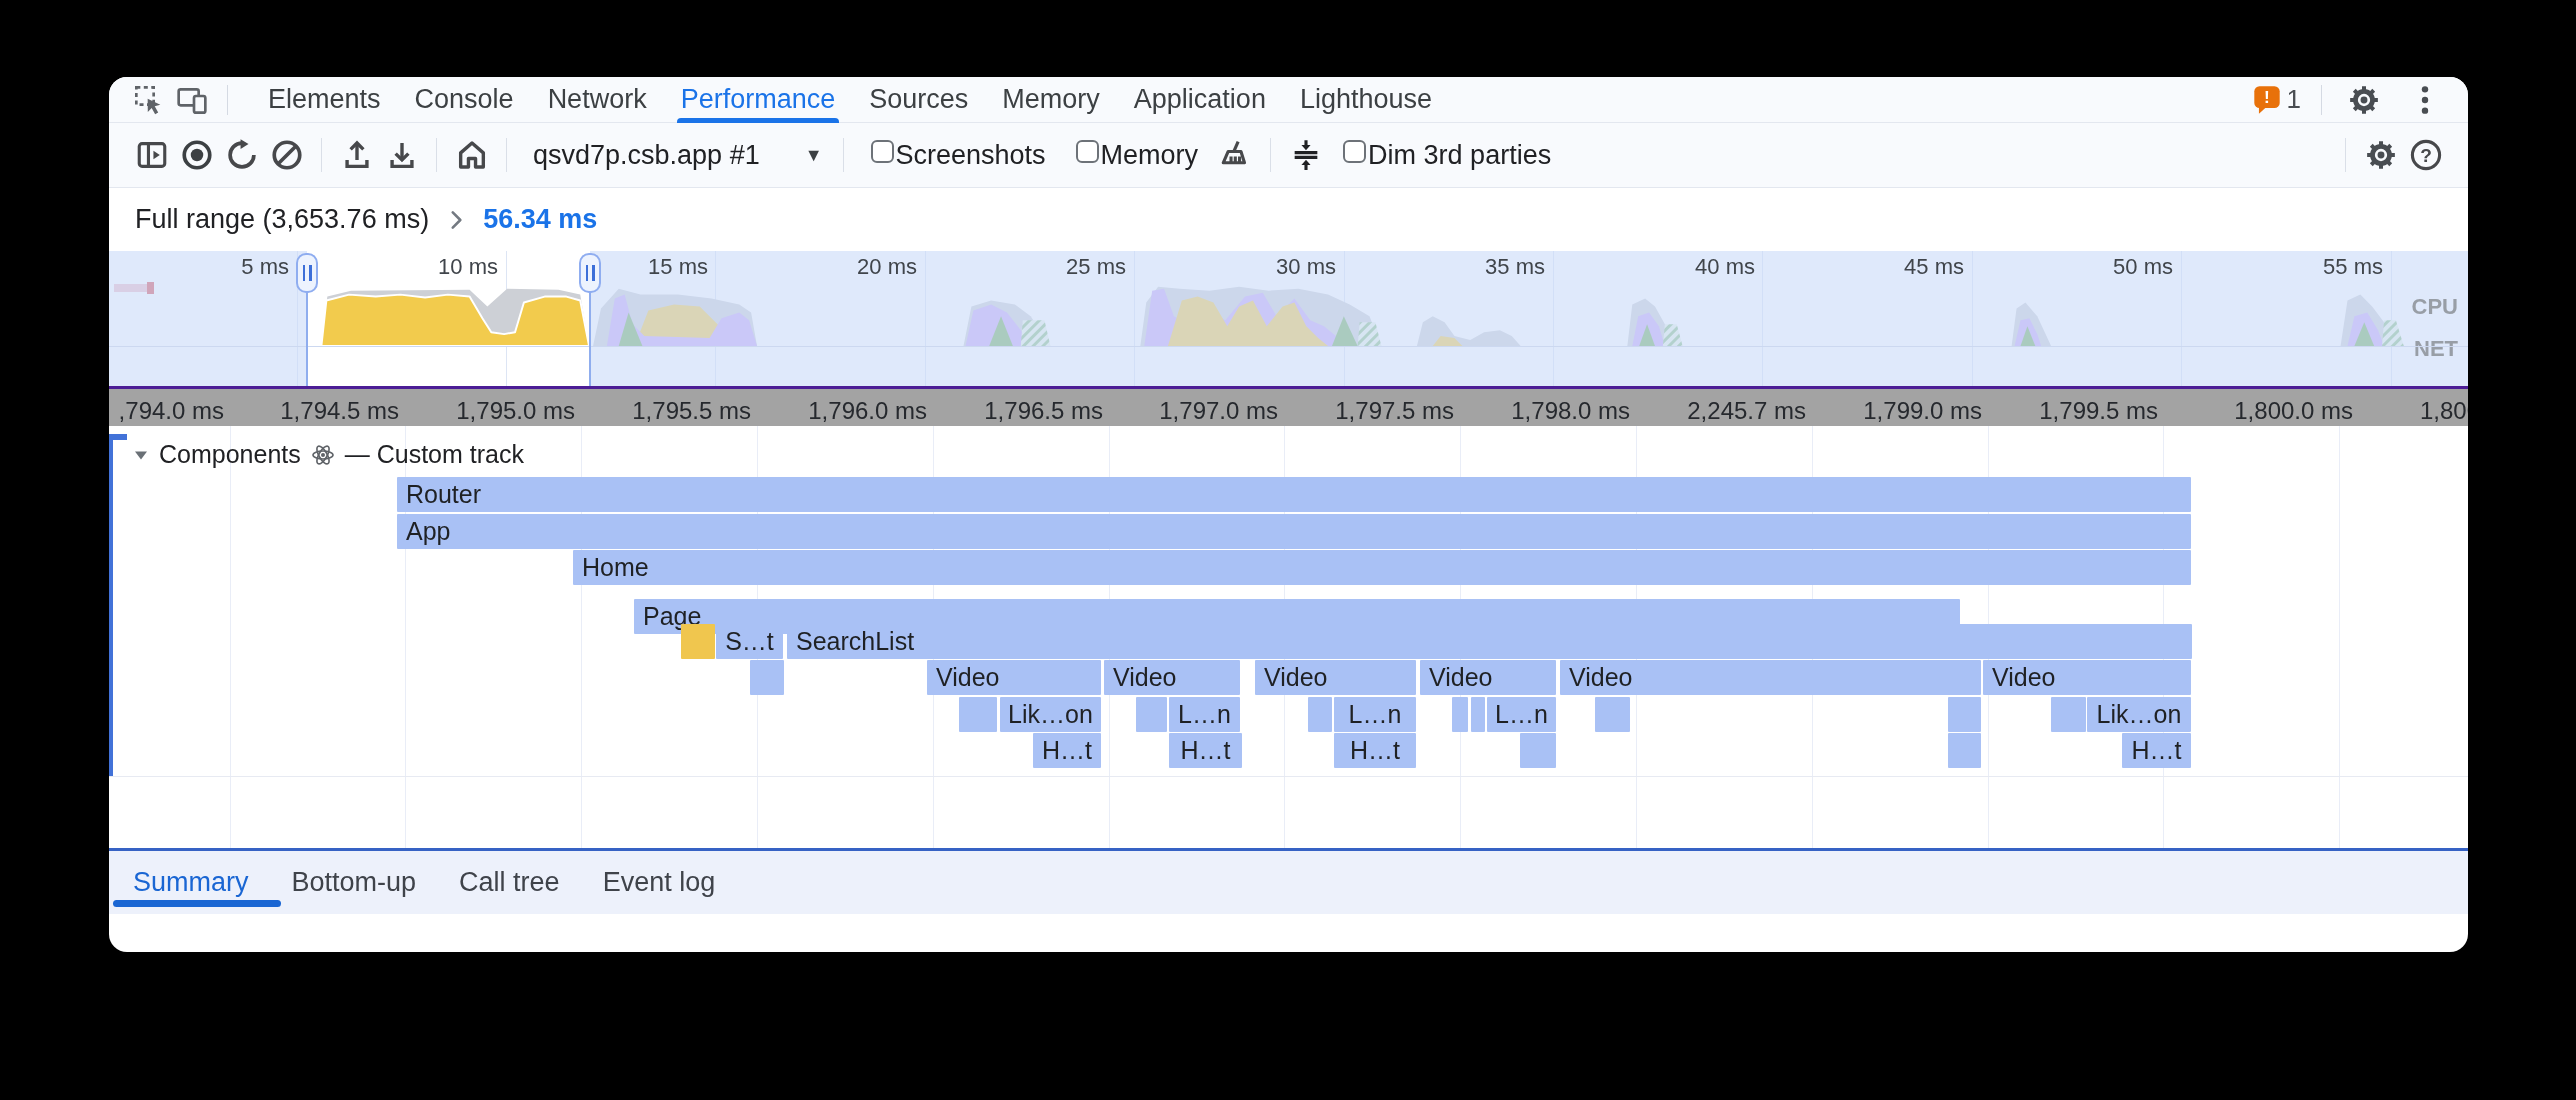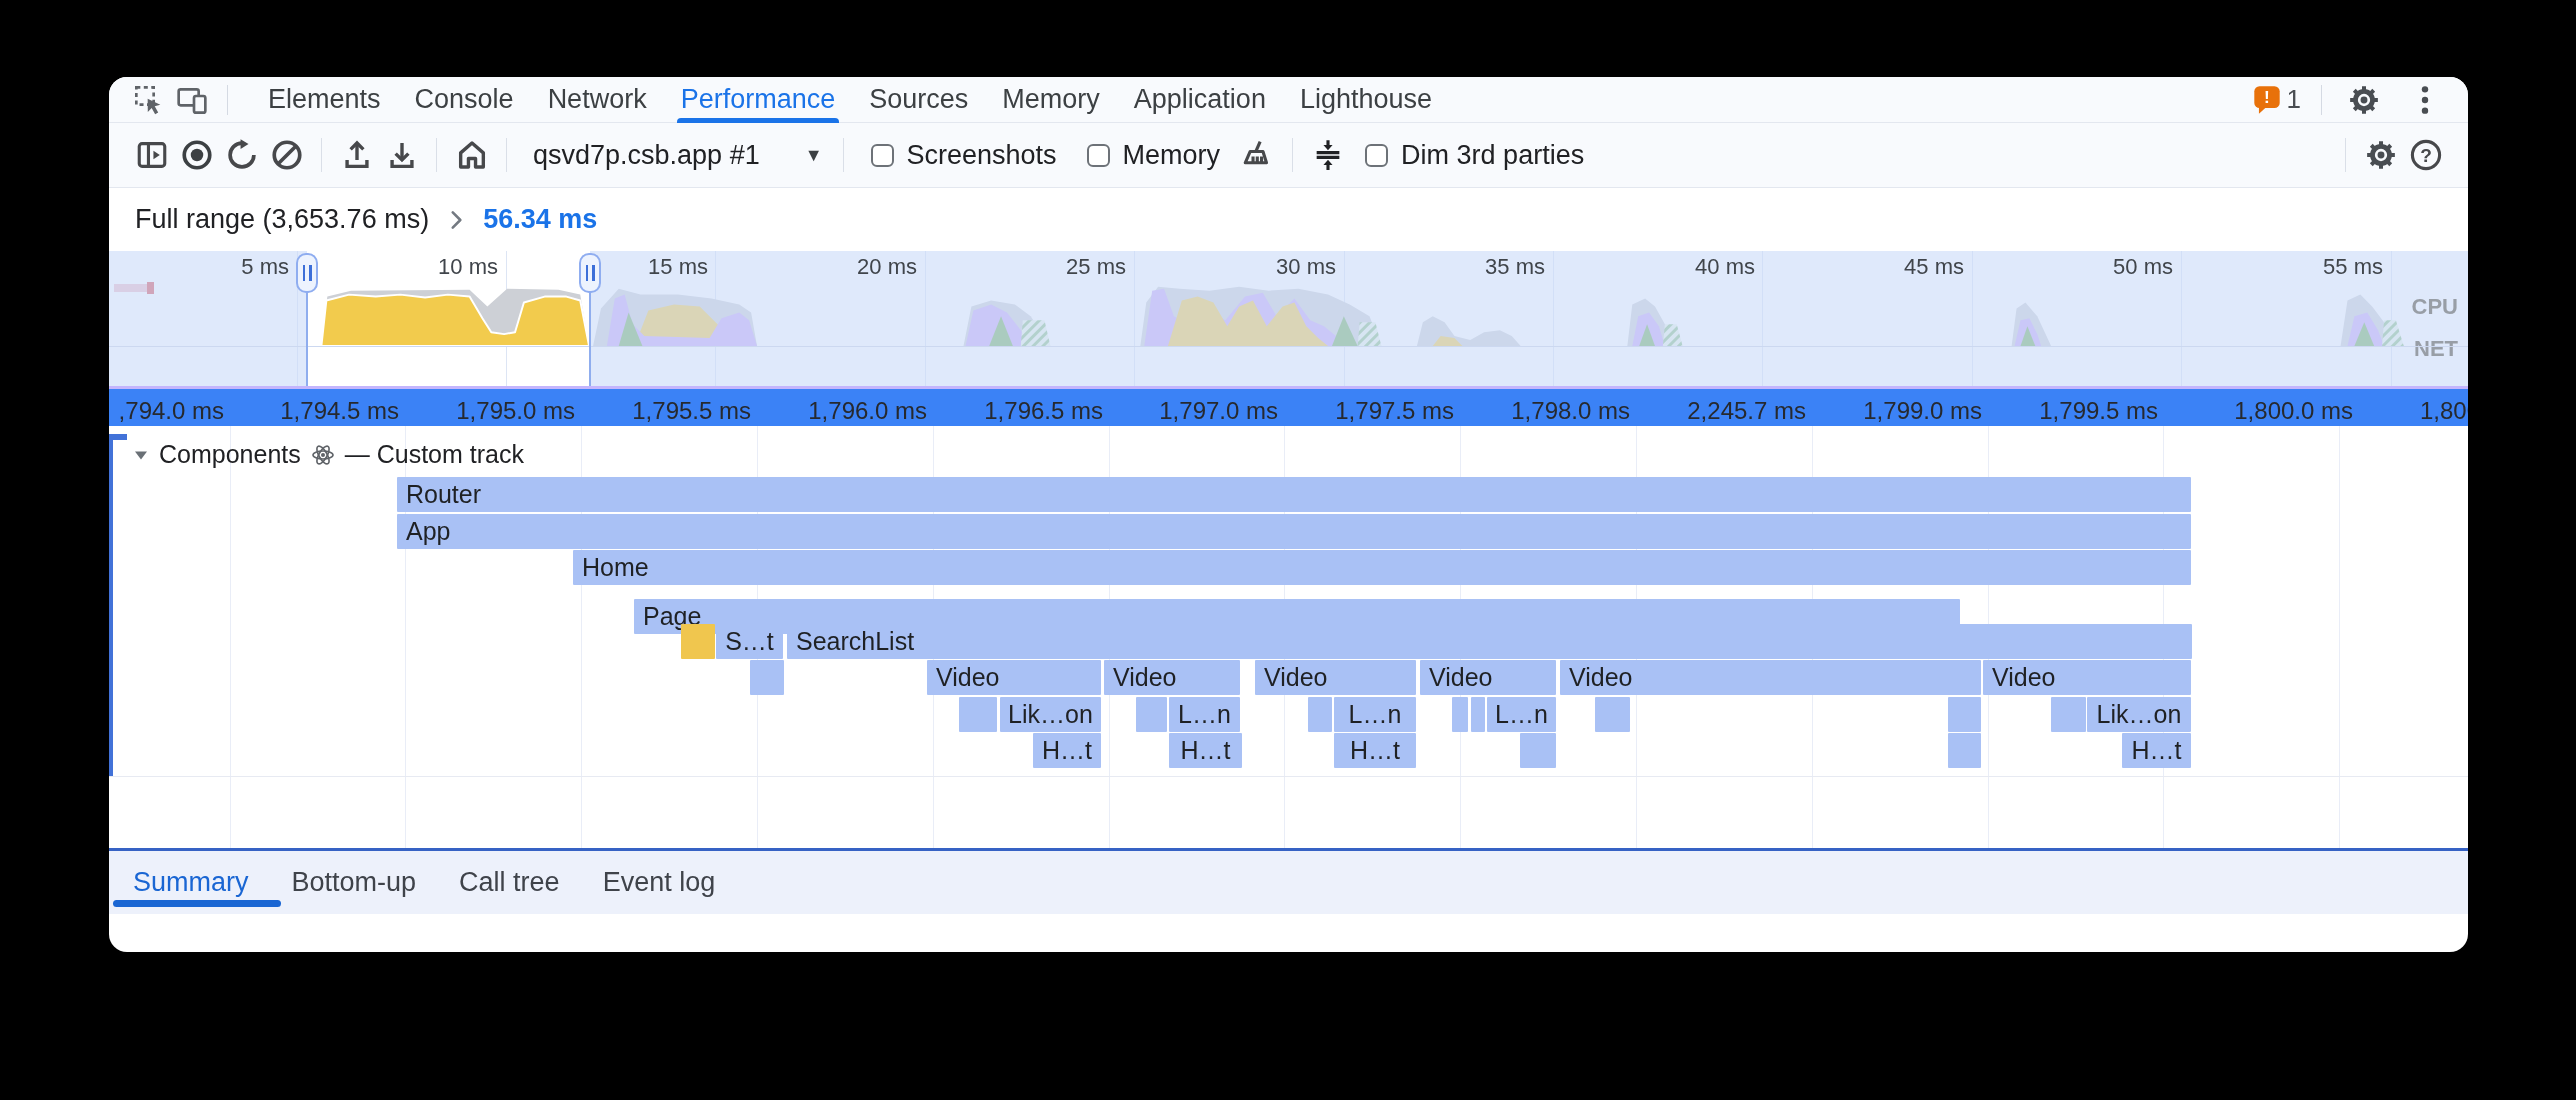--- a/index.html
+++ b/index.html
@@ -17,40 +17,40 @@
   .ptab{position:relative;height:46px;display:flex;align-items:center;font-size:27px;color:#3c4043;cursor:default;white-space:nowrap;}
   .ptab.active{color:#1a73e8;}
   .ptab.active .underline{position:absolute;left:-4px;right:-4px;bottom:0;height:5px;background:#1a73e8;border-radius:4px 4px 0 0;}
   #tabrow-right{margin-left:auto;display:flex;align-items:center;gap:18px;}
   .warnwrap{display:flex;align-items:center;gap:6px;font-size:26px;color:#494d52;}
   
   #toolbar{position:relative;height:65px;background:#f8fafd;border-bottom:1px solid #e3e7ef;display:flex;align-items:center;padding:0 20px;}
   .tbtn{width:45px;height:45px;display:flex;align-items:center;justify-content:center;flex:0 0 auto;}
   .tsep{width:1px;height:34px;background:#dadfe8;margin:0 12px;flex:0 0 auto;}
   #target-select{display:flex;align-items:center;gap:45px;margin:0 8px 0 14px;font-size:27px;color:#202124;white-space:nowrap;}
-  .cbgroup{display:flex;align-items:center;gap:13px;margin:12px 15px;white-space:nowrap;}
+  .cbgroup{display:flex;gap:2px;margin:12px 15px;white-space:nowrap;}
   .cb{width:23px;height:23px;border:2.5px solid #6d7278;border-radius:6px;background:#fff;}
   .cblabel{font-size:27px;color:#202124;}
   #toolbar-right{margin-left:auto;display:flex;align-items:center;}
   
   #crumbrow{height:63px;background:#fff;display:flex;align-items:center;padding:0 26px;gap:14px;}
   #crumb-full{font-size:27px;color:#202124;}
   #crumb-sel{font-size:27px;font-weight:700;color:#1a73e8;}
   
   #overview{position:relative;height:135px;background:#fff;overflow:hidden;}
   .ov-grid{position:absolute;top:0;bottom:0;width:1px;background:rgba(100,135,205,.22);}
   .ov-label{position:absolute;top:3px;font-size:22px;color:#40454b;transform:translateX(-100%);white-space:nowrap;}
   .curtain{position:absolute;top:0;bottom:0;background:rgba(203,220,248,.62);}
   .handle{position:absolute;top:2px;width:22px;height:40px;background:#edf3fe;border:2px solid #8fadf0;border-radius:10px;display:flex;align-items:center;justify-content:center;gap:4px;}
   .handle i{display:block;width:2.5px;height:16px;background:#3d6fd8;}
   .guideline{position:absolute;top:40px;bottom:0;width:2px;background:#8fadee;}
   .lanelabel{position:absolute;right:10px;font-size:22px;font-weight:700;color:#989ea6;}
   #netline{position:absolute;left:0;right:0;top:95px;height:1px;background:#ccd8f0;}
   
-  #ruler{position:relative;height:40px;background:#3b82f6;border-top:3px solid #c4b5fd;overflow:hidden;}
+  #ruler{position:relative;height:40px;background:#a3a3a3;border-top:3px solid #4c1d95;overflow:hidden;}
   .rlabel{position:absolute;top:8px;font-size:24px;color:#26292e;white-space:nowrap;transform:translateX(-100%);}
   .rlabel.noflip{transform:none;}
   
   #flame{position:relative;height:422px;background:#fff;overflow:hidden;}
   .fgrid{position:absolute;top:0;height:422px;width:1px;background:#e9edf7;}
   #trackrail{position:absolute;left:0;top:8px;width:4px;height:342px;background:#4272d8;}
   #trackrail-tab{position:absolute;left:0;top:8px;width:18px;height:6px;background:#4272d8;}
   #trackbottom{position:absolute;left:0;right:0;top:350px;height:1px;background:#e7eaf2;}
   #trackheader{position:absolute;left:24px;top:14px;display:flex;align-items:center;gap:10px;font-size:25px;color:#202124;}
   .bar{position:absolute;height:35px;background:#a9c1f5;display:flex;align-items:center;overflow:hidden;border-radius:1px;}

